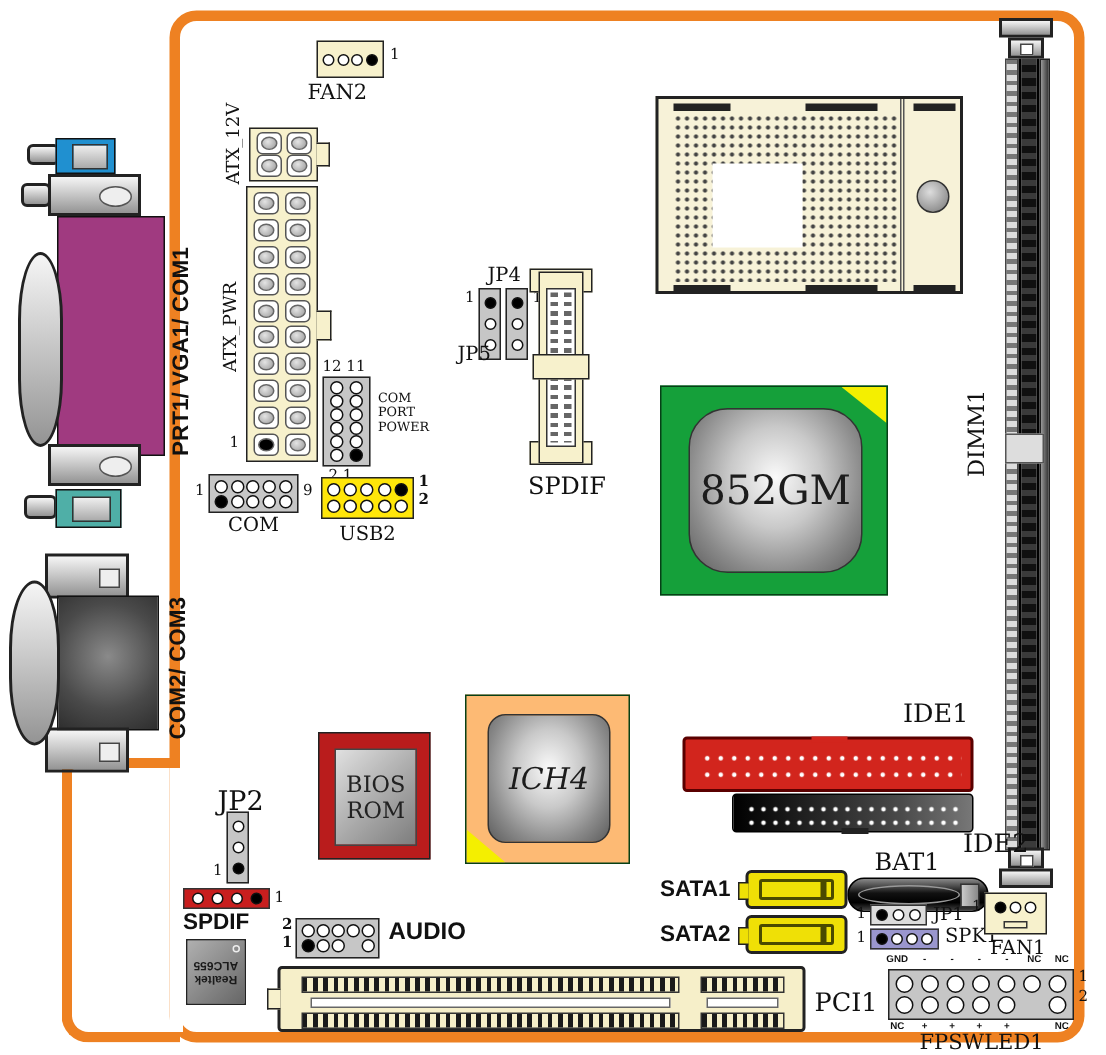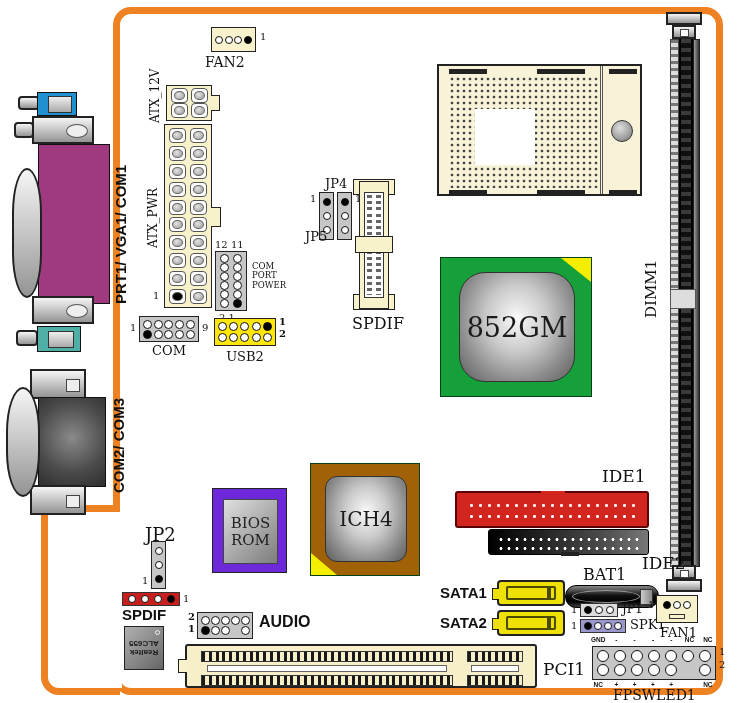--- a/index.html
+++ b/index.html
@@ -234,28 +234,28 @@
       <div class="abs dimm-center" style="left:9px;top:0;width:14px;height:100%;"></div>
       <div class="abs" style="left:23px;top:0;width:7px;height:100%;background:linear-gradient(90deg,#999,#333);border:1px solid #222;"></div>
       <div class="abs" style="left:0;top:250px;width:26px;height:20px;background:#ddd;border:1px solid #555;"></div>
     </div>
     <div class="abs metal" style="left:8px;top:553px;width:24px;height:14px;">
       <div class="abs" style="left:6px;top:3px;width:9px;height:8px;background:#fff;border:1px solid #444;"></div>
     </div>
     <div class="abs metal" style="left:2px;top:567px;width:36px;height:13px;"></div>
   </div>
 
-  <div class="abs" style="left:212px;top:488px;width:75px;height:85px;background:#6d28d9;border:1.5px solid #222;">
+  <div class="abs" style="left:212px;top:488px;width:75px;height:85px;background:#b91c1c;border:1.5px solid #222;">
     <div class="abs" style="left:10px;top:10px;width:55px;height:65px;background:linear-gradient(135deg,#e0e0e0,#a8a8a8 55%,#7d7d7d);border:1px solid #444;display:flex;align-items:center;justify-content:center;">
       <span class="serif multiline" style="font-size:15px;line-height:1.1;text-align:center;color:#222;">BIOS
 ROM</span>
     </div>
   </div>
 
-  <div class="abs" style="left:310px;top:463px;width:110px;height:113px;background:#a16207;border:1px solid #064016;">
+  <div class="abs" style="left:310px;top:463px;width:110px;height:113px;background:#fdba74;border:1px solid #064016;font-style:italic;">
     <div class="abs wedge-bl" style="left:0;bottom:0;width:26px;height:22px;"></div>
     <div class="abs die" style="left:14px;top:12px;width:82px;height:86px;border-radius:12px;">
       <span class="serif" style="font-size:20px;">ICH4</span>
     </div>
   </div>
 
   <div class="abs serif" style="left:602px;top:466px;font-size:17px;">IDE1</div>
   <div class="abs" style="left:455px;top:491px;width:194px;height:37px;background:#D2251D;border:2px solid #5a0000;border-radius:3px;">
     <div class="abs dots-ide" style="left:10px;top:7px;width:174px;height:22px;"></div>
     <div class="abs" style="left:84px;top:-2px;width:24px;height:4px;background:#D2251D;"></div>

